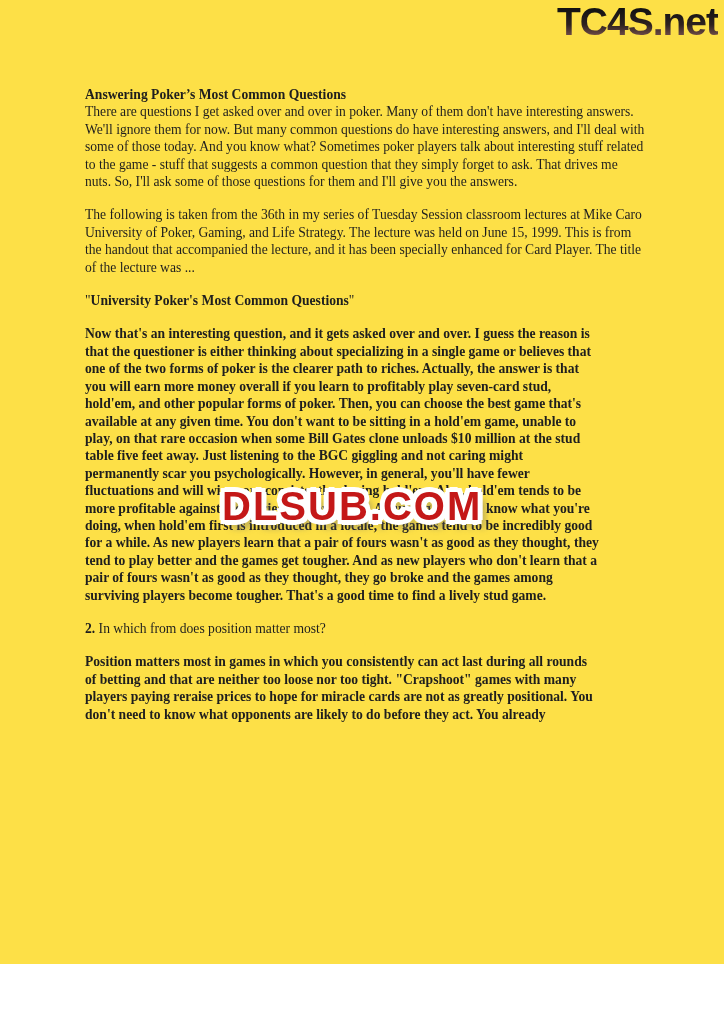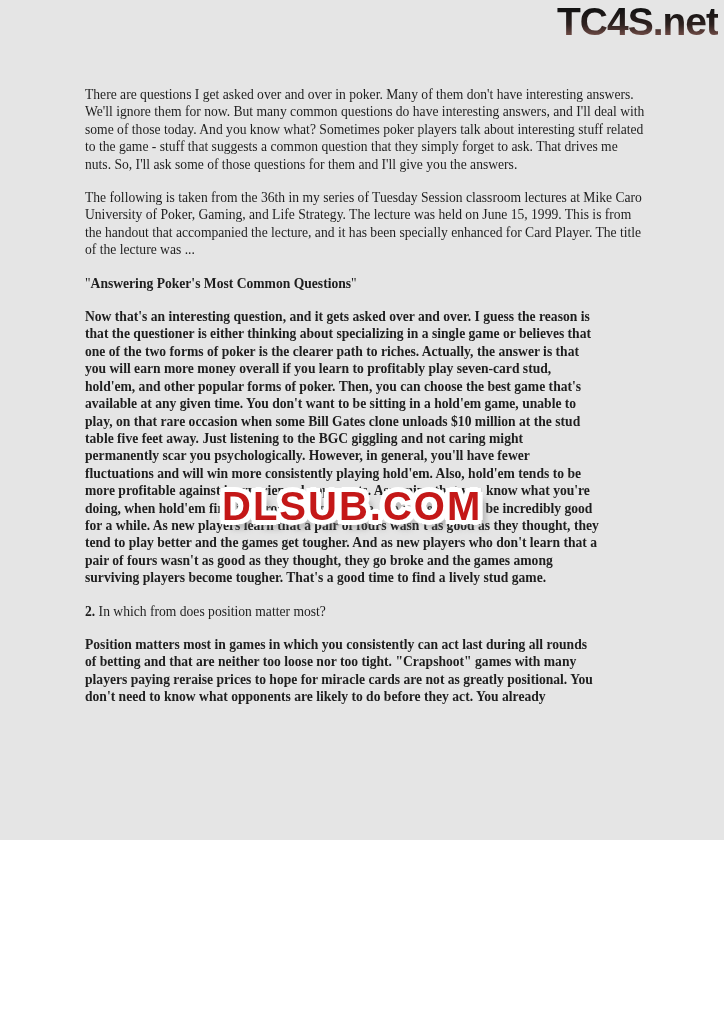--- a/index.html
+++ b/index.html
@@ -3,22 +3,22 @@
 <meta charset="utf-8">
 <style>
   html, body {
     margin: 0;
     padding: 0;
     background: #ffffff;
   }
   .page {
     position: relative;
     width: 724px;
-    height: 840px;
-    background: #e5e5e5;
+    height: 964px;
+    background: #fde047;
     overflow: hidden;
   }
 
   
   .tc4s-logo {
     position: absolute;
     top: 1px;
     right: 6px;
     font-family: "Liberation Sans", sans-serif;
     font-weight: bold;
@@ -95,28 +95,29 @@
 </head>
 <body>
 
 <div class="page">
 
   <div class="tc4s-logo">TC4S.net</div>
 
   <div class="doc">
 
 
+    <p class="title">Answering Poker’s Most Common Questions</p>
 
 
 
     <p class="para">There are questions I get asked over and over in poker. Many of them don't have interesting answers. We'll ignore them for now. But many common questions do have interesting answers, and I'll deal with some of those today. And you know what? Sometimes poker players talk about interesting stuff related to the game - stuff that suggests a common question that they simply forget to ask. That drives me nuts. So, I'll ask some of those questions for them and I'll give you the answers.</p>
 
     <p class="para">The following is taken from the 36th in my series of Tuesday Session classroom lectures at Mike Caro University of Poker, Gaming, and Life Strategy. The lecture was held on June 15, 1999. This is from the handout that accompanied the lecture, and it has been specially enhanced for Card Player. The title of the lecture was ...</p>
 
-    <p class="quoted-title"><span>"</span><span class="b">Answering Poker's Most Common Questions</span><span>"</span></p>
+    <p class="quoted-title"><span>"</span><span class="b">University Poker's Most Common Questions</span><span>"</span></p>
 
 
     <p class="answer">Now that's an interesting question, and it gets asked over and over. I guess the reason is that the questioner is either thinking about specializing in a single game or believes that one of the two forms of poker is the clearer path to riches. Actually, the answer is that you will earn more money overall if you learn to profitably play seven-card stud, hold'em, and other popular forms of poker. Then, you can choose the best game that's available at any given time. You don't want to be sitting in a hold'em game, unable to play, on that rare occasion when some Bill Gates clone unloads $10 million at the stud table five feet away. Just listening to the BGC giggling and not caring might permanently scar you psychologically. However, in general, you'll have fewer fluctuations and will win more consistently playing hold'em. Also, hold'em tends to be more profitable against inexperienced opponents. Assuming that you know what you're doing, when hold'em first is introduced in a locale, the games tend to be incredibly good for a while. As new players learn that a pair of fours wasn't as good as they thought, they tend to play better and the games get tougher. And as new players who don't learn that a pair of fours wasn't as good as they thought, they go broke and the games among surviving players become tougher. That's a good time to find a lively stud game.</p>
 
     <p class="question"><span class="b">2.</span><span> In which from does position matter most?</span></p>
 
     <p class="answer">Position matters most in games in which you consistently can act last during all rounds of betting and that are neither too loose nor too tight. "Crapshoot" games with many players paying reraise prices to hope for miracle cards are not as greatly positional. You don't need to know what opponents are likely to do before they act. You already</p>
 
   </div>
 

